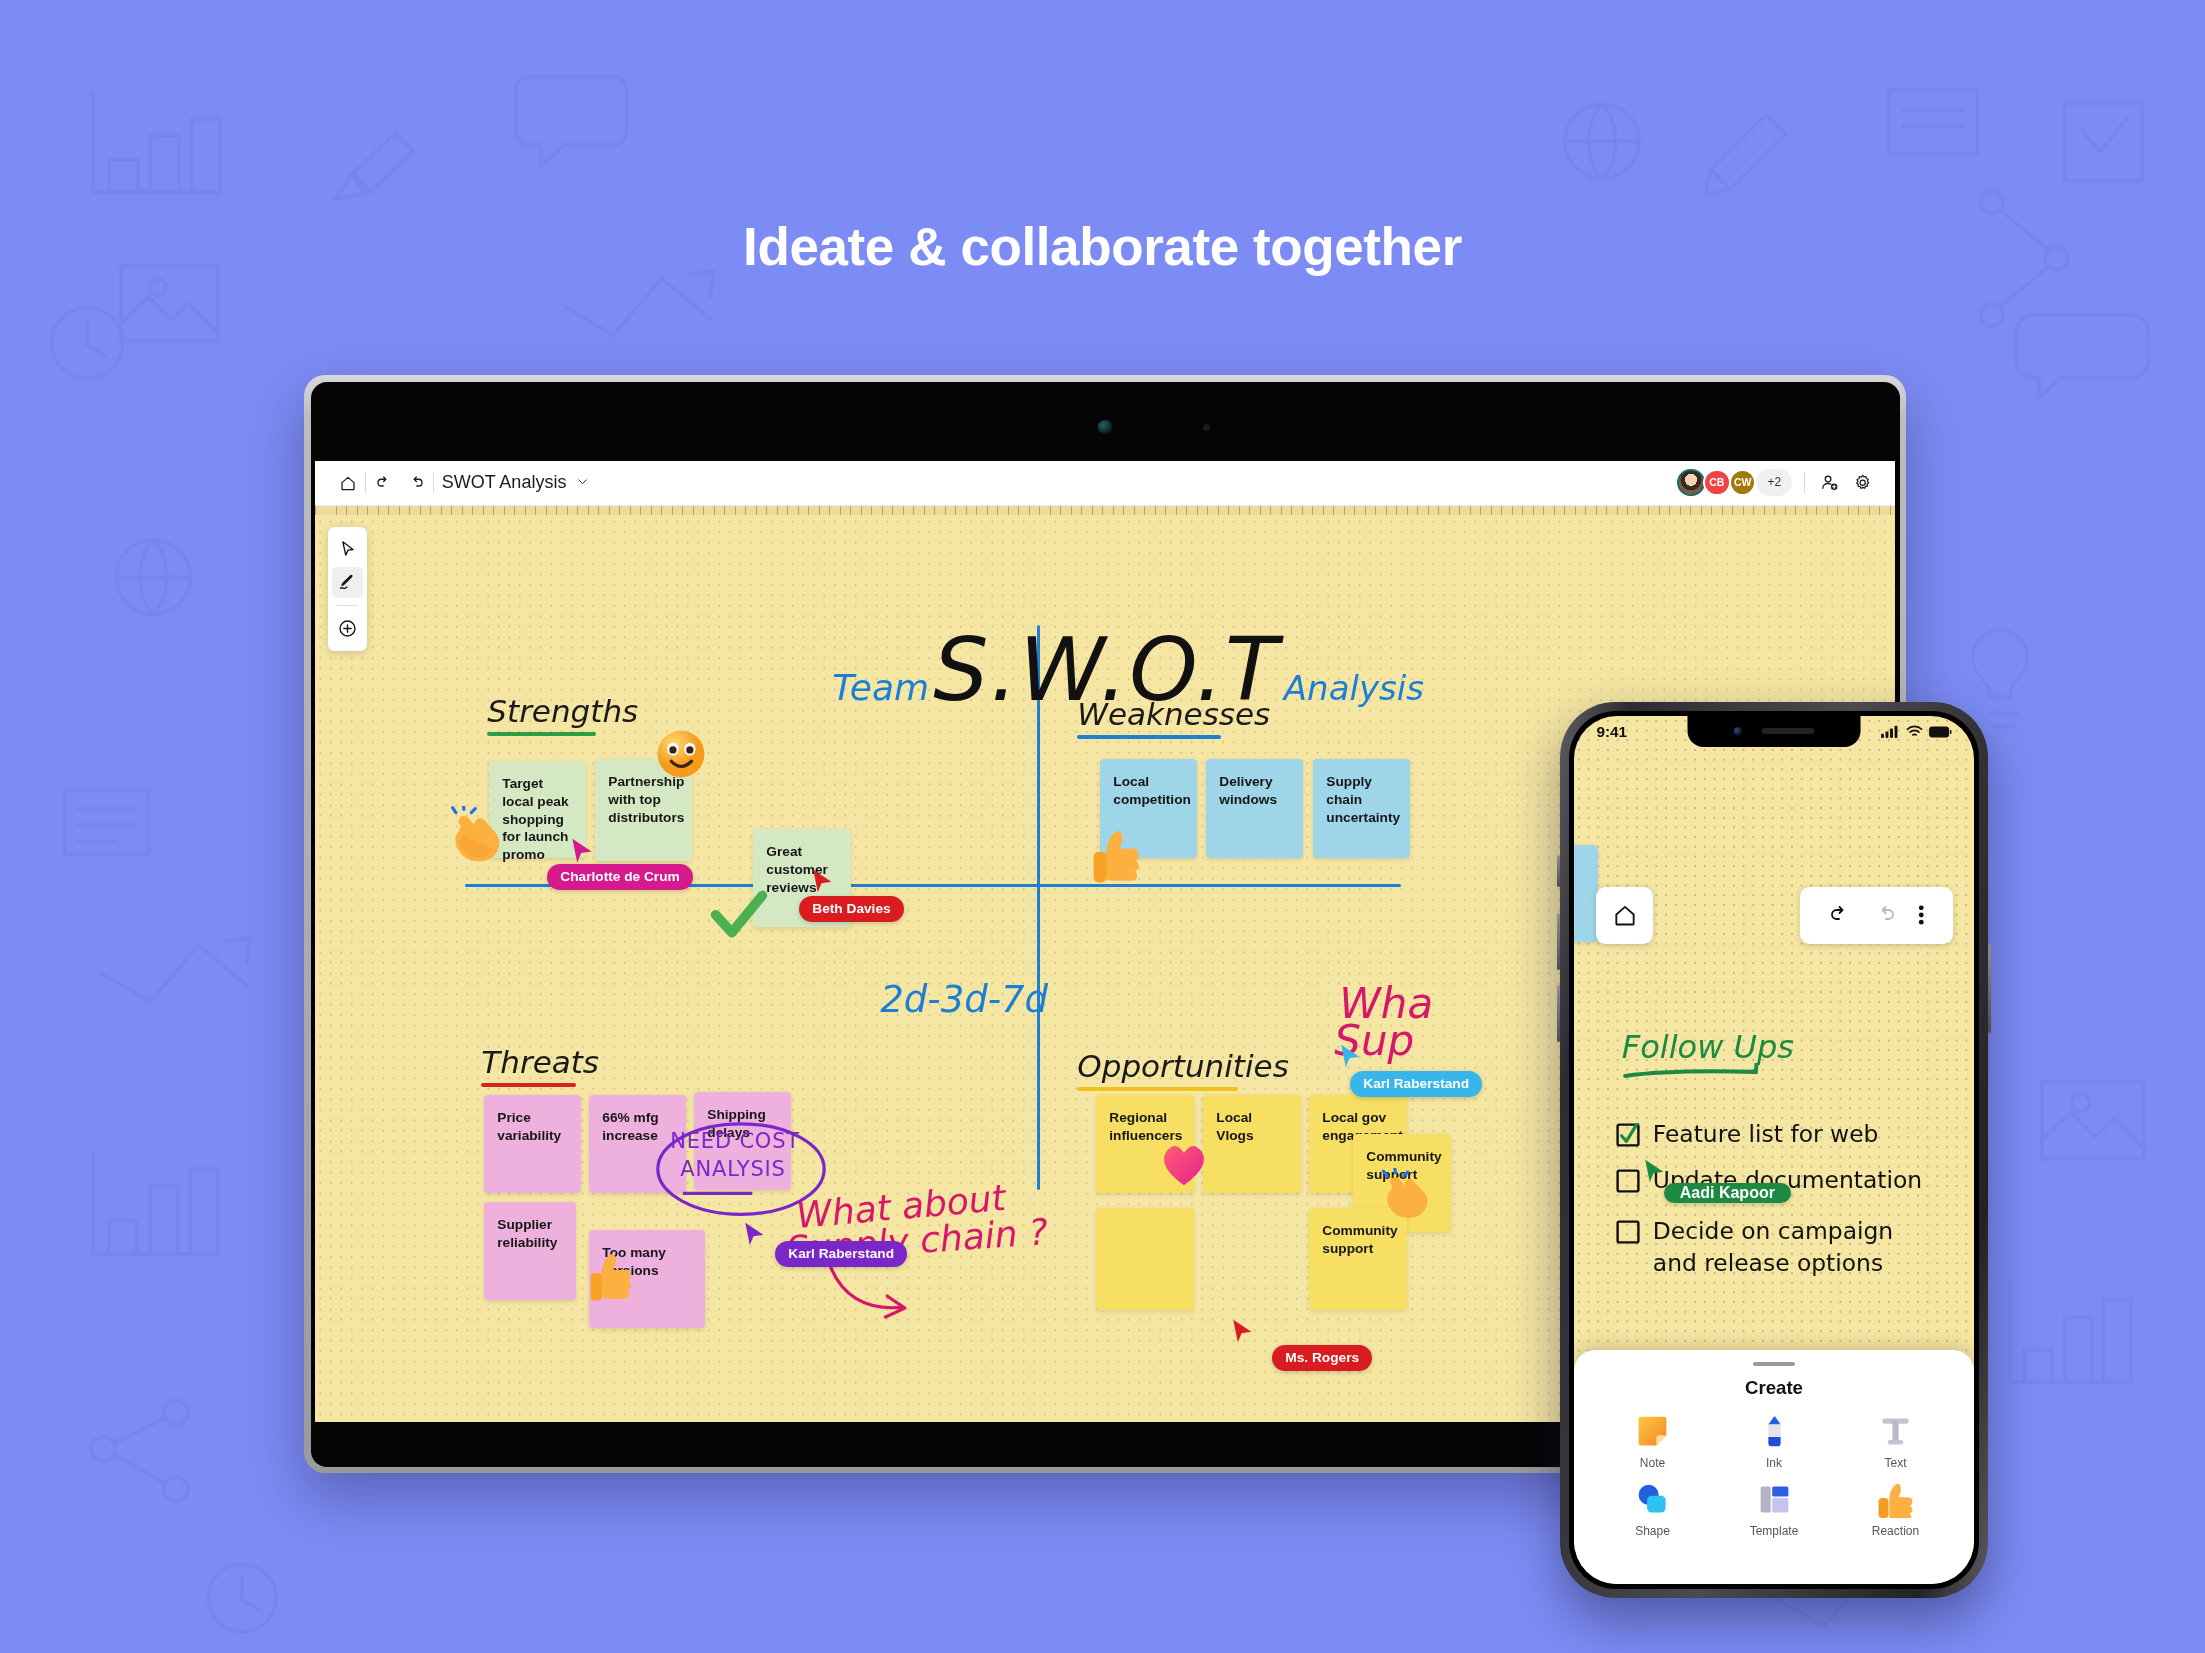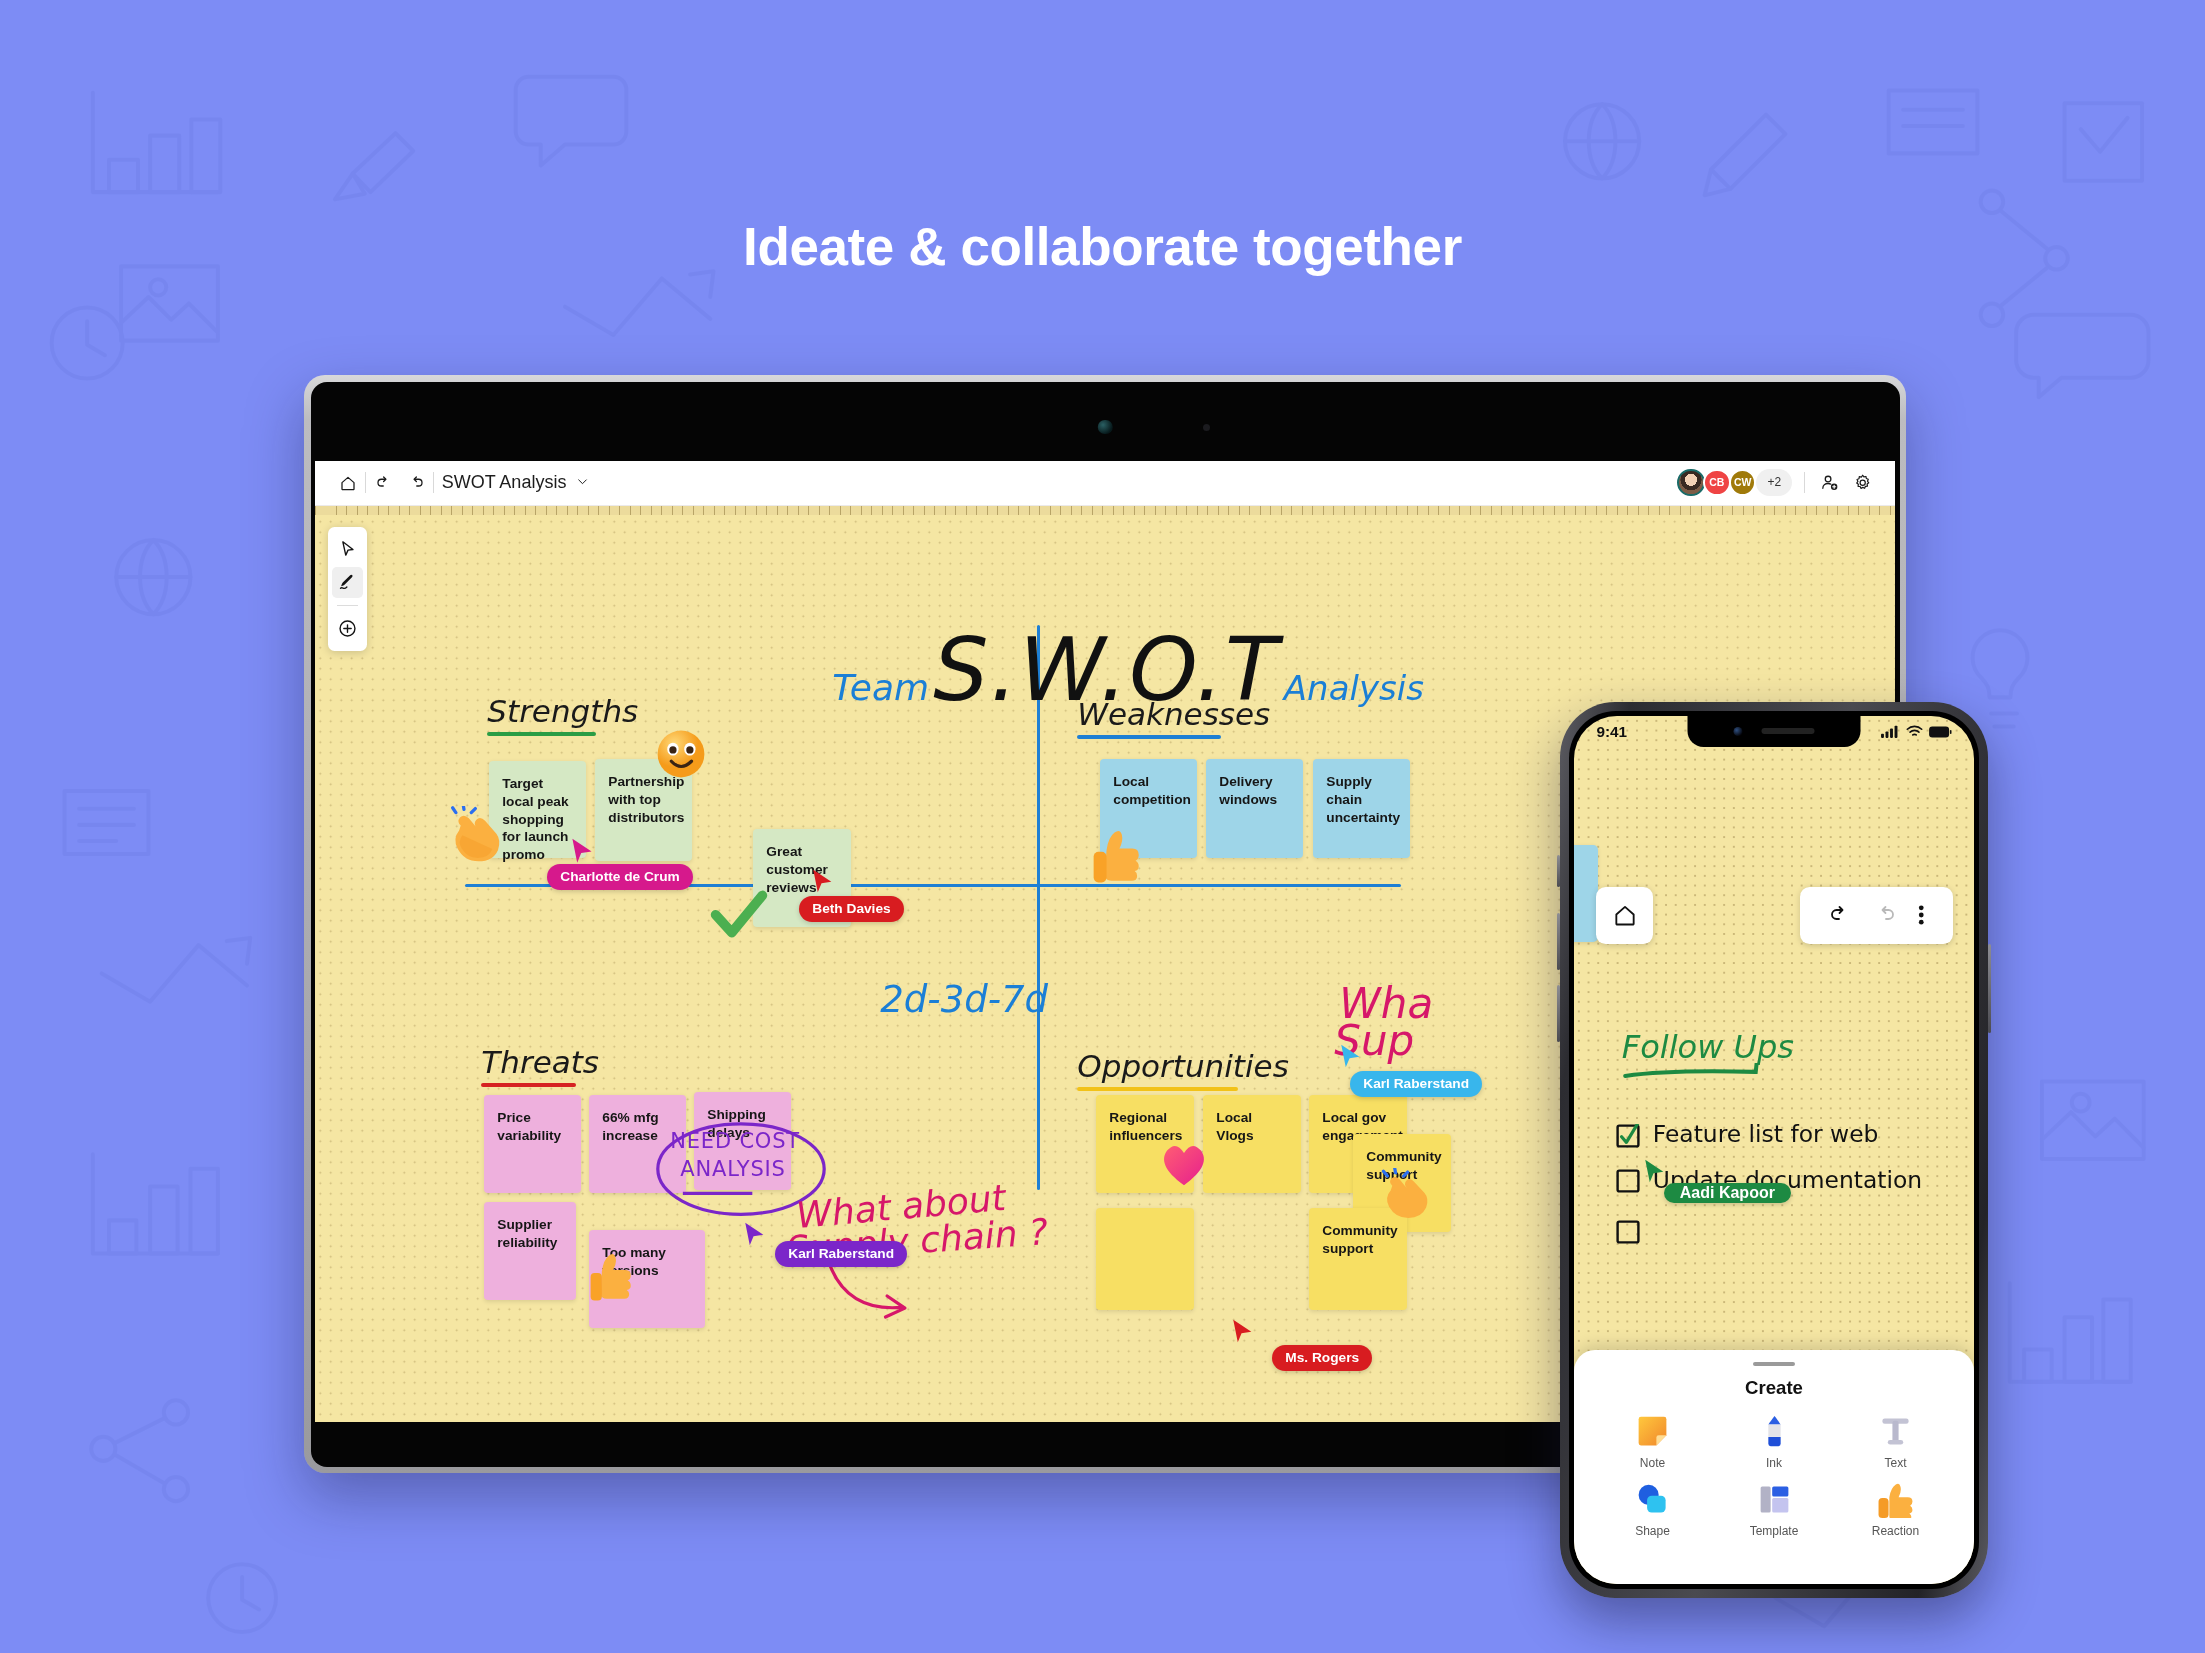--- a/index.html
+++ b/index.html
@@ -607,37 +607,38 @@
       </div>
 
       <div style="position:absolute;left:48px;top:312px;">
         <div style="font-family:'DejaVu Sans',sans-serif;font-style:italic;font-size:32px;color:#1d8a42;font-weight:500;">Follow Ups</div>
         <svg width="145" height="19.4" style="display:block;margin-top:-3.2px" viewBox="0 0 180 24">
           <path d="M4 16 C60 8 130 10 166 11 L168 -8" fill="none" stroke="#1d8a42" stroke-width="5" stroke-linecap="round"></path>
         </svg>
       </div>
 
       <div style="position:absolute;left:42px;top:404px;right:-32px;">
-        <div style="display:flex;align-items:flex-end;gap:13px;margin-bottom:18px;">
+        <div style="display:flex;align-items:flex-start;gap:13px;margin-bottom:18px;">
           <svg width="24" height="24" viewBox="0 0 30 30" style="flex:0 0 auto;margin-top:3.2px">
             <rect x="2" y="2" width="26" height="26" rx="2" fill="none" stroke="#111" stroke-width="3"></rect>
             <path d="M7 16 L13 23 L28 -2" fill="none" stroke="#1d8a42" stroke-width="4" stroke-linecap="round" stroke-linejoin="round"></path>
           </svg>
           <span style="font-family:'DejaVu Sans',sans-serif;font-size:23.4px;color:#111;white-space:nowrap;">Feature list for web</span>
         </div>
         <div style="display:flex;align-items:flex-start;gap:13px;margin-bottom:22.6px;position:relative;">
           <svg width="24" height="24" viewBox="0 0 30 30" style="flex:0 0 auto;margin-top:3.2px">
             <rect x="2" y="2" width="26" height="26" rx="2" fill="none" stroke="#111" stroke-width="3"></rect>
           </svg>
           <span style="font-family:'DejaVu Sans',sans-serif;font-size:23.4px;color:#111;white-space:nowrap;">Update  documentation</span>
         </div>
         <div style="display:flex;align-items:flex-start;gap:13px;">
           <svg width="24" height="24" viewBox="0 0 30 30" style="flex:0 0 auto;margin-top:3.2px">
             <rect x="2" y="2" width="26" height="26" rx="2" fill="none" stroke="#111" stroke-width="3"></rect>
           </svg>
+          <span style="font-family:'DejaVu Sans',sans-serif;font-size:23.4px;color:#111;line-height:1.35;display:block;max-width:242px;">Decide on campaign and release options</span>
         </div>
       </div>
 
       <div class="cursor" style="position:absolute;left:69px;top:442px;">
         <svg width="22.6" height="26" viewBox="0 0 30 34">
             <path d="M3 2 L27 18 L14 20 L9 32 Z" fill="#1d8a42"></path>
           </svg>
       </div>
       <div class="tag" style="left:90px;top:467px;background:#1d8a42;font-size:16px;padding:1px 16px;">Aadi Kapoor</div>
 

